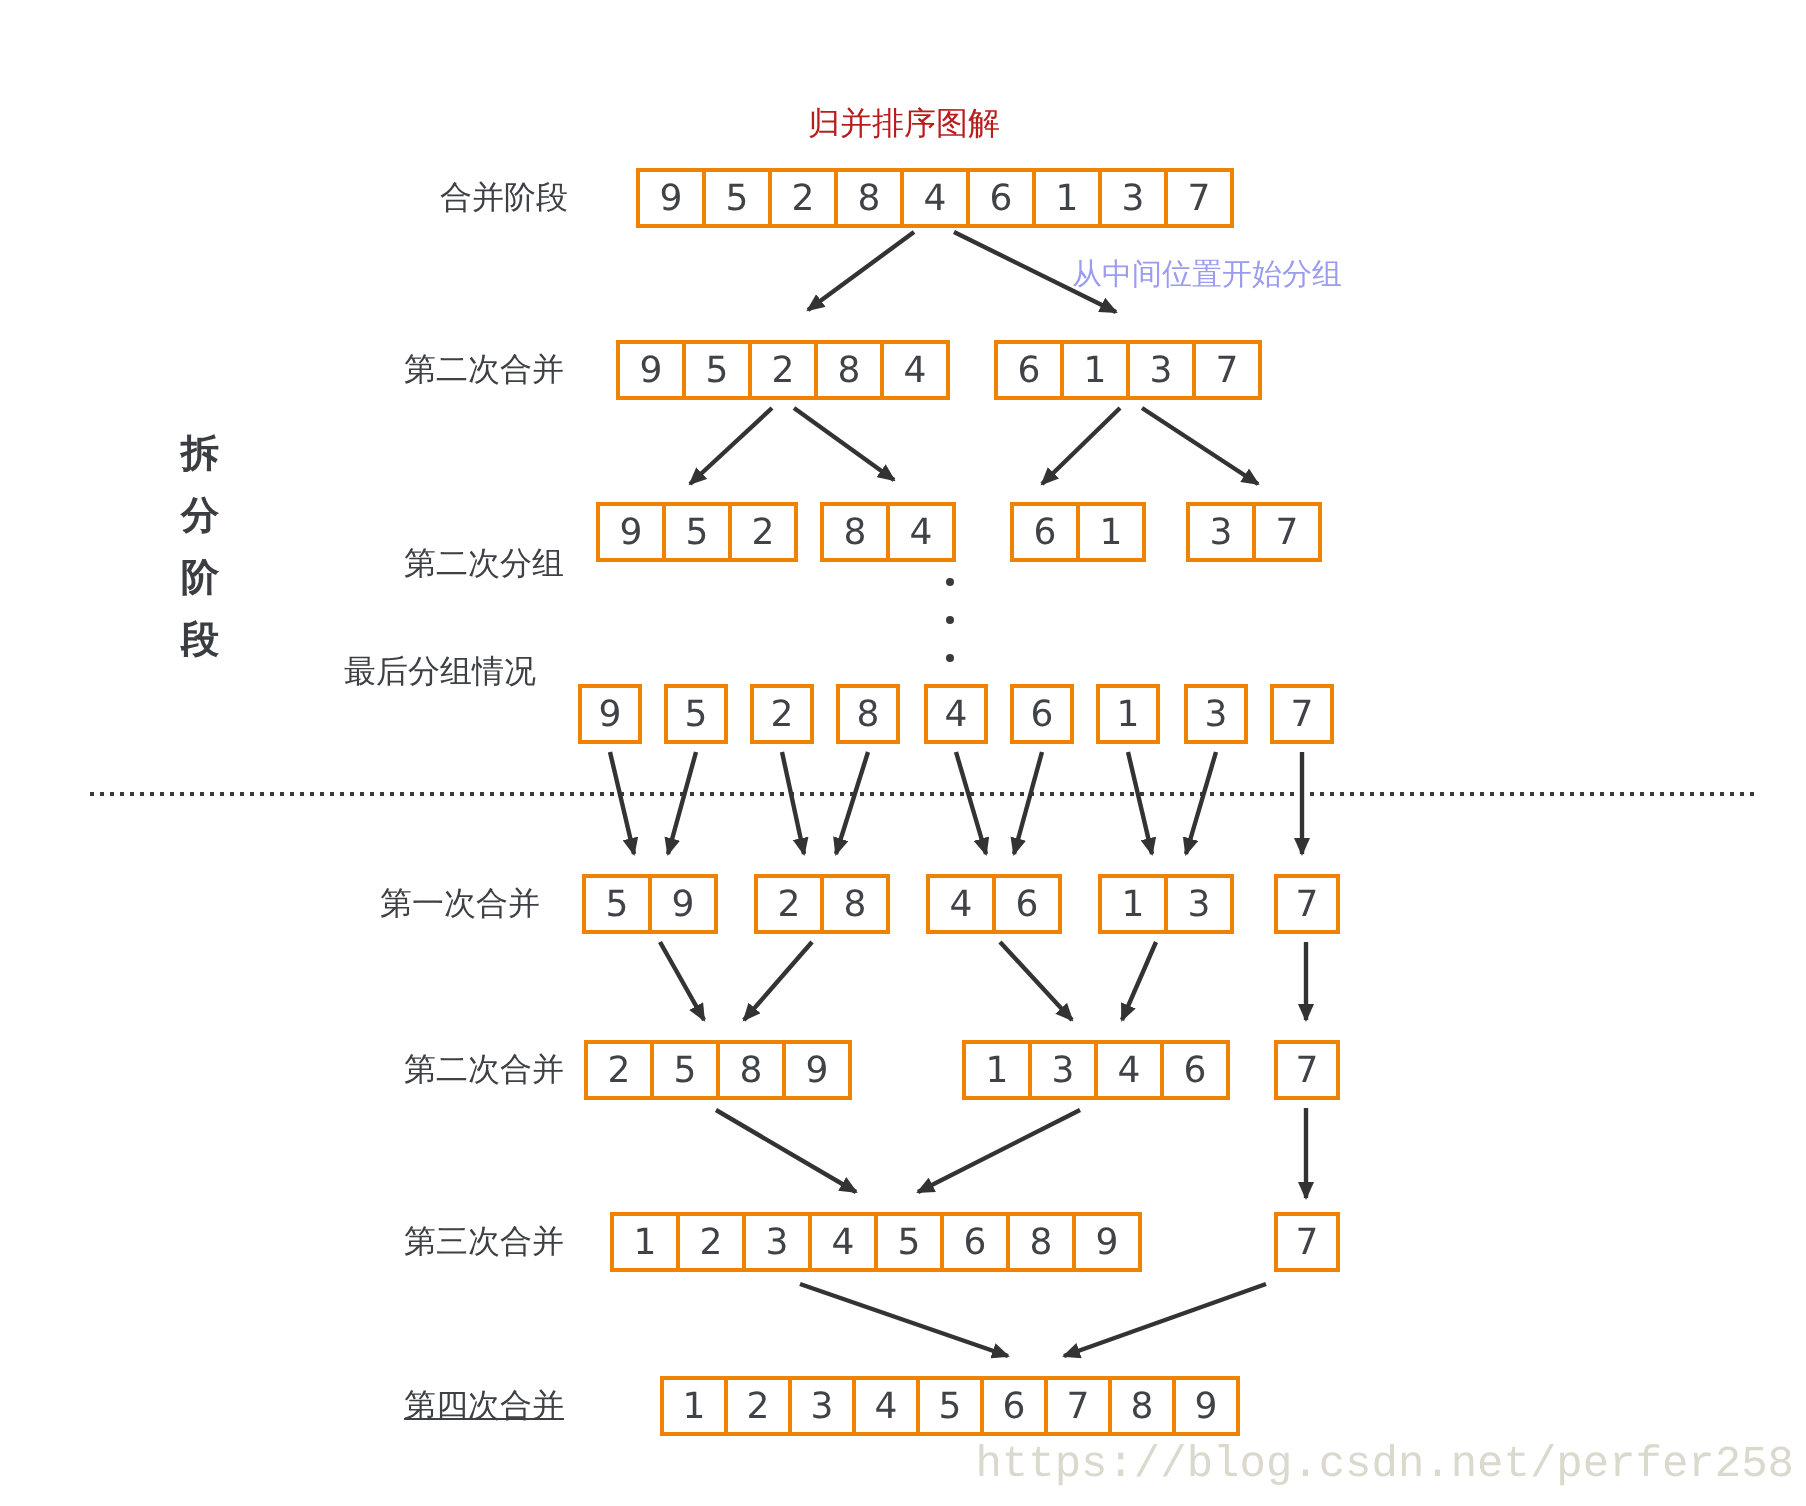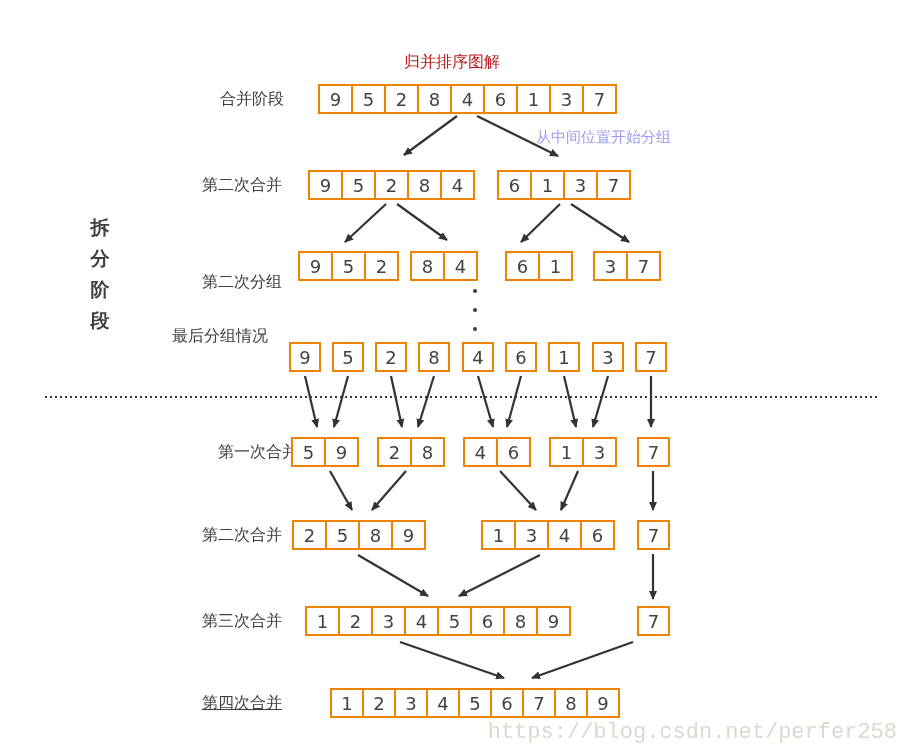--- a/index.html
+++ b/index.html
@@ -178,21 +178,21 @@
       </div>
       <div class="box-group" style="left: 548px; top: 342px;">
         <div class="cell" style="width: 28px;">1</div>
       </div>
       <div class="box-group" style="left: 592px; top: 342px;">
         <div class="cell" style="width: 28px;">3</div>
       </div>
       <div class="box-group" style="left: 635px; top: 342px;">
         <div class="cell" style="width: 28px;">7</div>
       </div>
-      <div class="row-label" style="left: 68px; top: 442px;">第一次合并</div>
+      <div class="row-label" style="left: 40px; top: 442px;">第一次合并</div>
       <div class="box-group" style="left: 291px; top: 437px;">
         <div class="cell">5</div>
         <div class="cell">9</div>
       </div>
       <div class="box-group" style="left: 377px; top: 437px;">
         <div class="cell">2</div>
         <div class="cell">8</div>
       </div>
       <div class="box-group" style="left: 463px; top: 437px;">
         <div class="cell">4</div>

